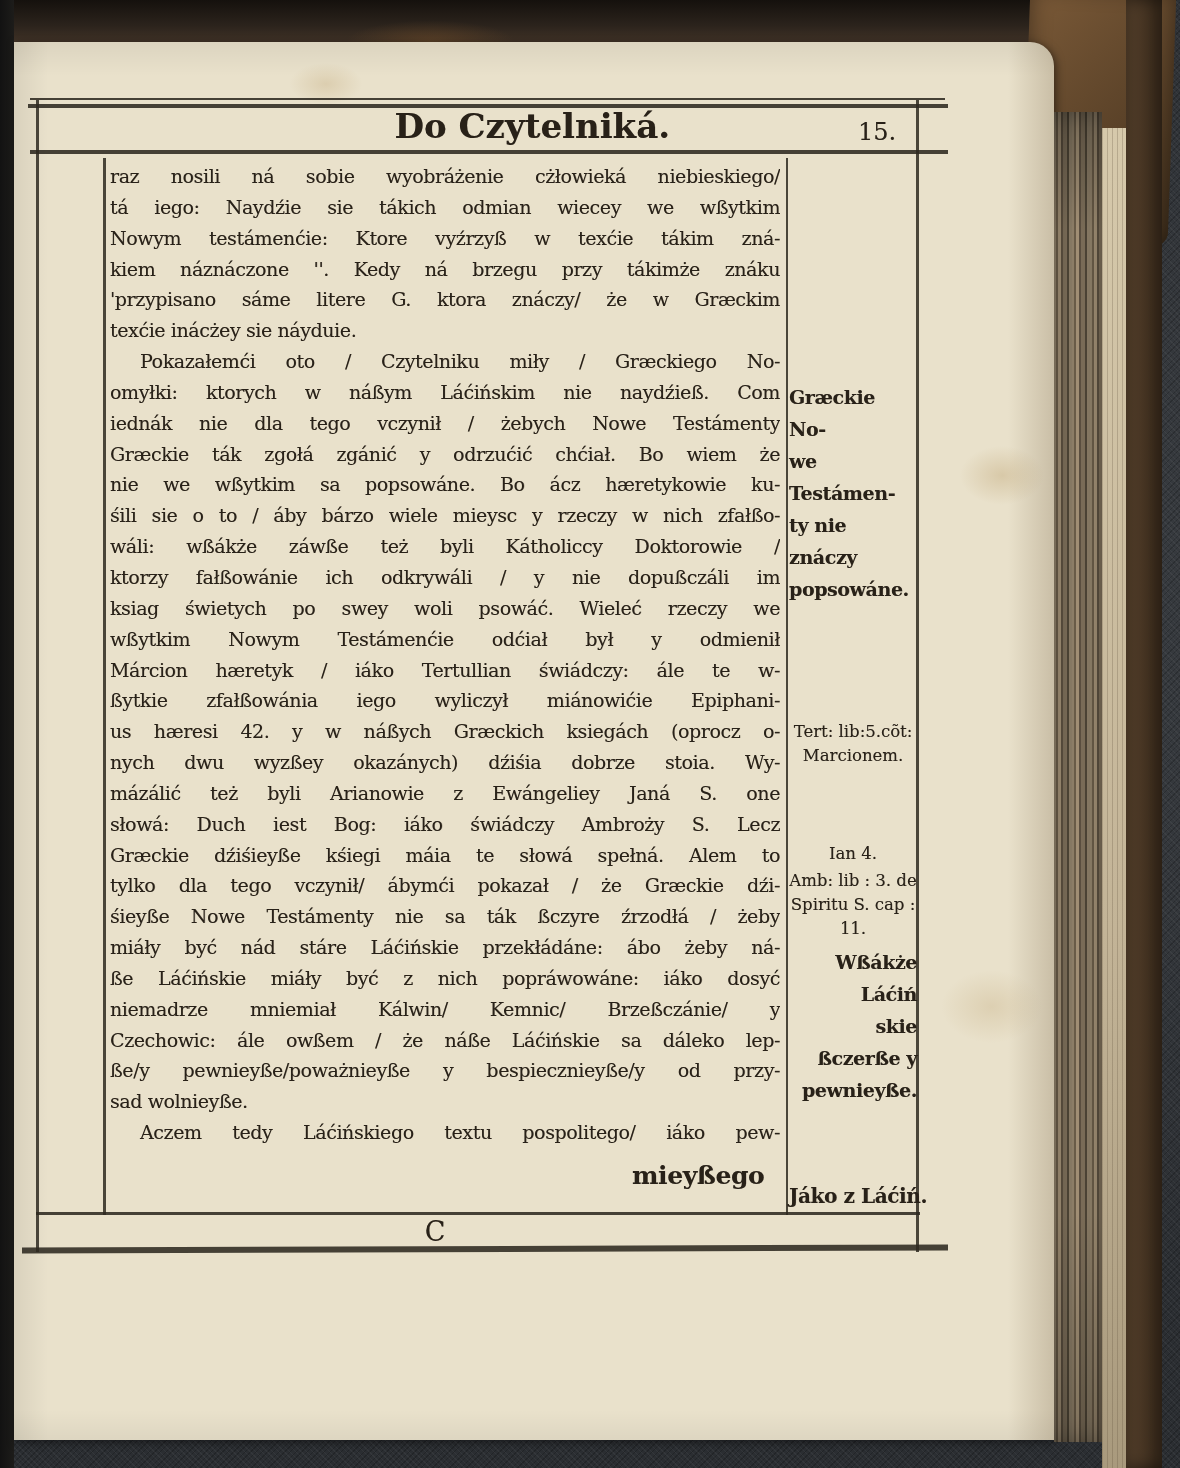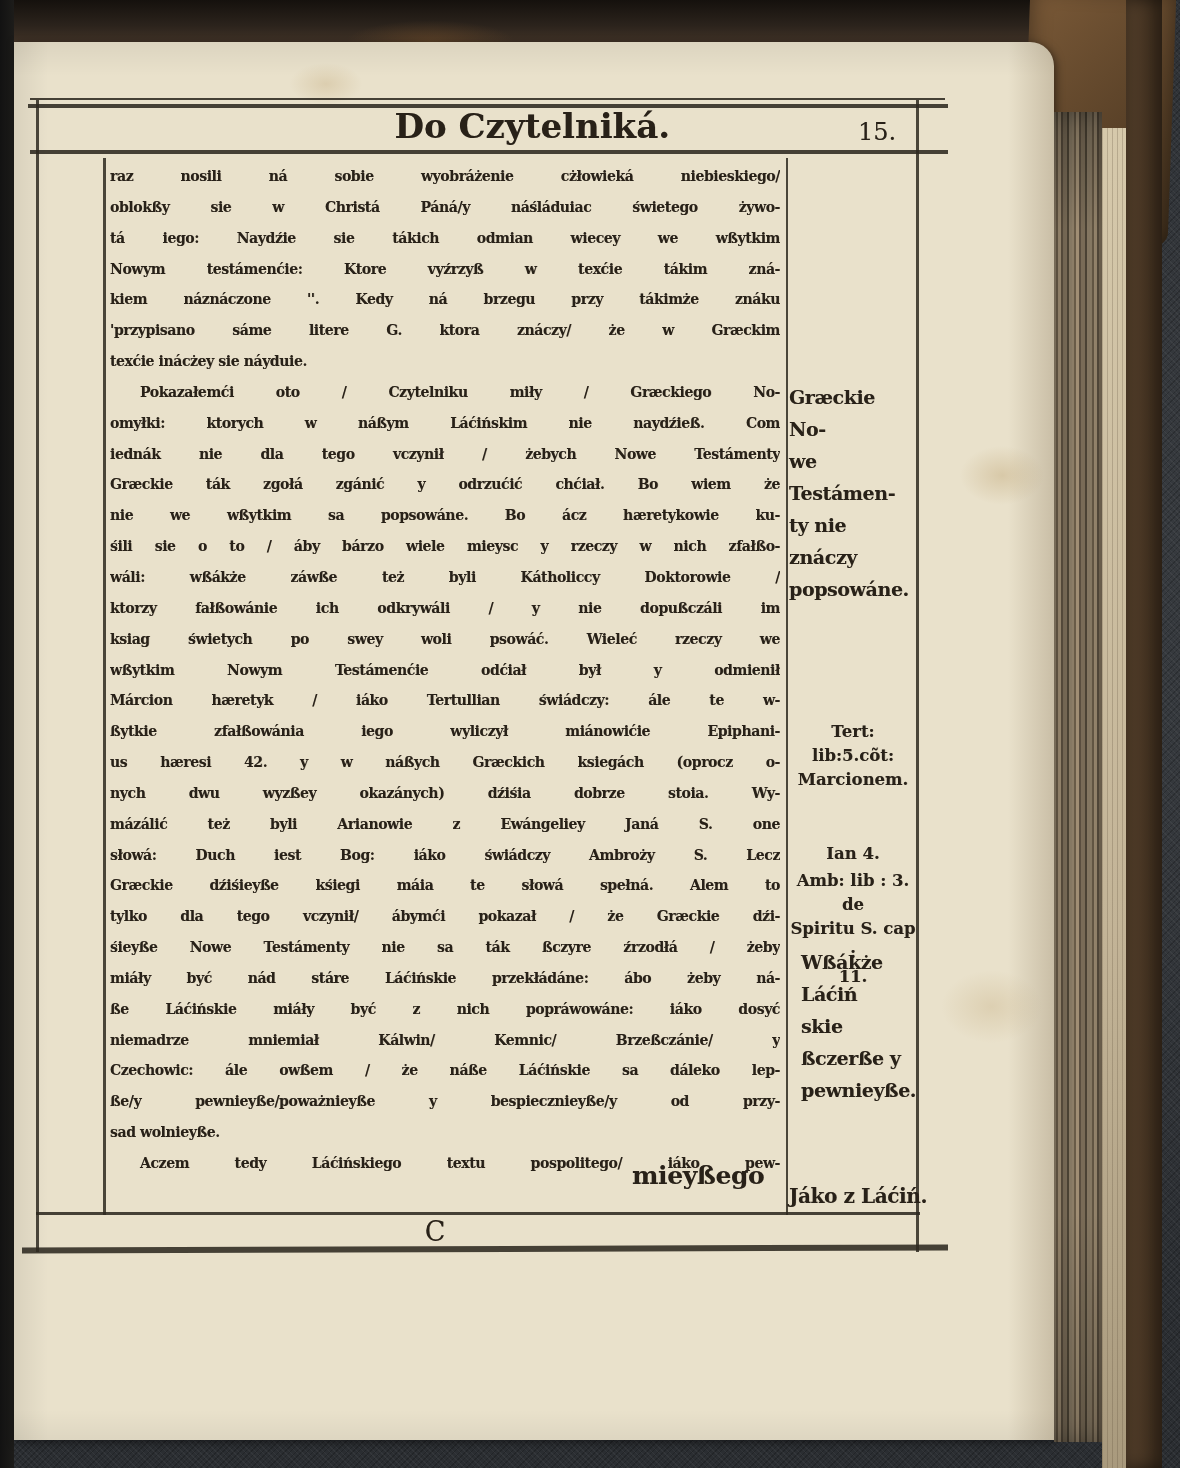--- a/index.html
+++ b/index.html
@@ -65,33 +65,33 @@
   .vrule{background:#2e2920;opacity:.85;}
   
   .ink{color:#282118;text-shadow:.3px .3px 0 rgba(40,30,20,.35);}
   .running-title{
     left:300px;top:106px;width:370px;text-align:right;
     font-size:34px;font-weight:700;letter-spacing:0;
   }
   .page-num{left:858px;top:118px;font-size:24px;}
   .main-col{left:110px;top:161px;width:670px;}
   .tl{
-    font-size:14px;font-weight:700;line-height:30.85px;
+    font-size:19px;font-weight:400;line-height:30.85px;
     letter-spacing:-0.4px;white-space:nowrap;
   }
   .jl{text-align:justify;text-align-last:justify;white-space:normal;height:30.85px;overflow:hidden;}
   .ind{padding-left:30px;}
   .margin-note{left:789px;width:128px;}
   .mn-black{font-size:19px;font-weight:700;line-height:32px;letter-spacing:-0.4px;}
-  .mn-roman{font-size:16.5px;font-weight:700;line-height:24px;text-align:center;}
+  .mn-roman{font-size:16.5px;font-weight:400;line-height:24px;text-align:center;}
   .n1{top:381px;}
   .n2{top:720px;}
   .n3{top:842px;}
   .n4{top:869px;}
-  .n5{top:946px;text-align:left;padding-left:12px;}
+  .n5{top:946px;text-align:right;}
   .n6{top:1180px;white-space:nowrap;font-size:20px;}
   .sig{left:400px;top:1216px;width:70px;text-align:center;font-size:27px;}
   .catch{left:632px;top:1161px;font-size:25px;font-weight:700;letter-spacing:-0.4px;}
 </style>
 </head>
 <body>
 
 <div class="stage">
 
   <div class="abs scan-left-edge"></div>
@@ -110,21 +110,20 @@
   <div class="abs vrule" style="left:36px;top:100px;width:3px;height:1152px;"></div>
   <div class="abs vrule" style="left:103px;top:158px;width:3px;height:1057px;"></div>
   <div class="abs vrule" style="left:786px;top:158px;width:2px;height:1057px;"></div>
   <div class="abs vrule" style="left:916px;top:100px;width:3px;height:1152px;"></div>
 
   <div class="abs ink running-title">Do Czytelniká.</div>
   <div class="abs ink page-num">15.</div>
 
   <div class="abs ink main-col">
     <div class="tl jl">raz nosili ná sobie wyobráżenie cżłowieká niebieskiego/</div>
-    <div class="tl jl">oblokßy sie w Christá Páná/y náśláduiac świetego żywo-</div>
     <div class="tl jl">tá iego: Naydźie sie tákich odmian wiecey we wßytkim</div>
     <div class="tl jl">Nowym testámenćie: Ktore vyźrzyß w texćie tákim zná-</div>
     <div class="tl jl">kiem náznáczone ''. Kedy ná brzegu przy tákimże znáku</div>
     <div class="tl jl">'przypisano sáme litere G. ktora znáczy/ że w Græckim</div>
     <div class="tl">texćie inácżey sie náyduie.</div>
     <div class="tl jl ind">Pokazałemći oto / Czytelniku miły / Græckiego No-</div>
     <div class="tl jl">omyłki: ktorych w náßym Láćińskim nie naydźieß. Com</div>
     <div class="tl jl">iednák nie dla tego vczynił / żebych Nowe Testámenty</div>
     <div class="tl jl">Græckie ták zgołá zgánić y odrzućić chćiał. Bo wiem że</div>
     <div class="tl jl">nie we wßytkim sa popsowáne. Bo ácz hæretykowie ku-</div>

